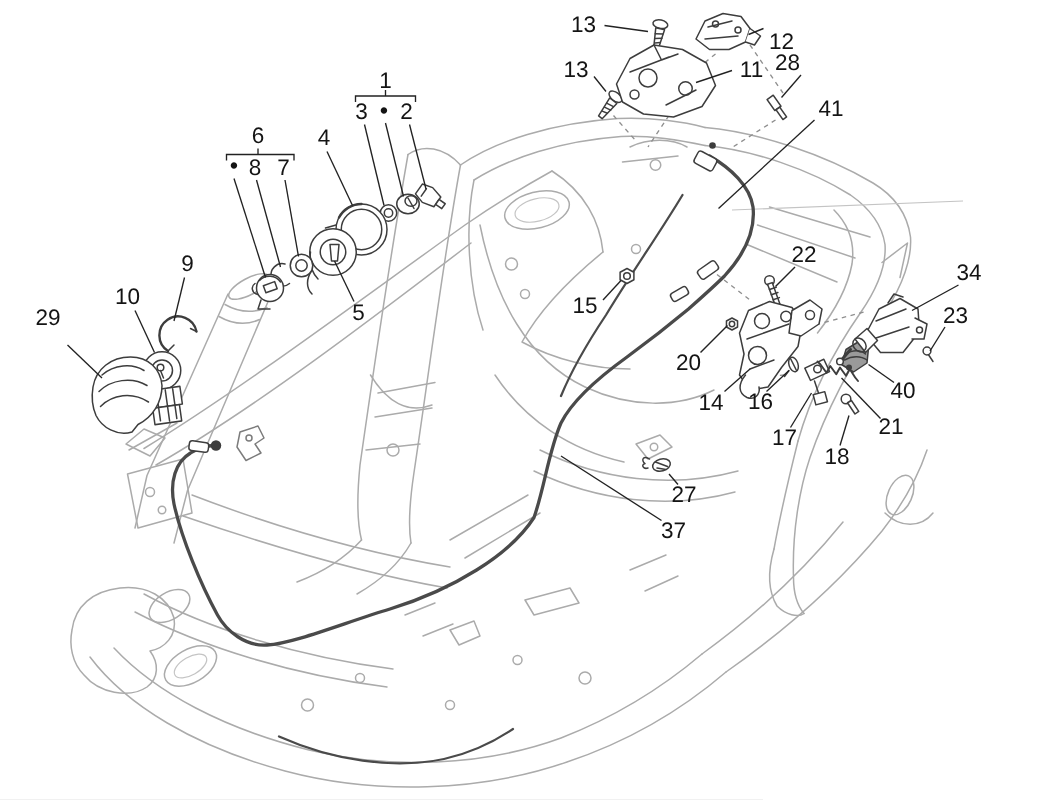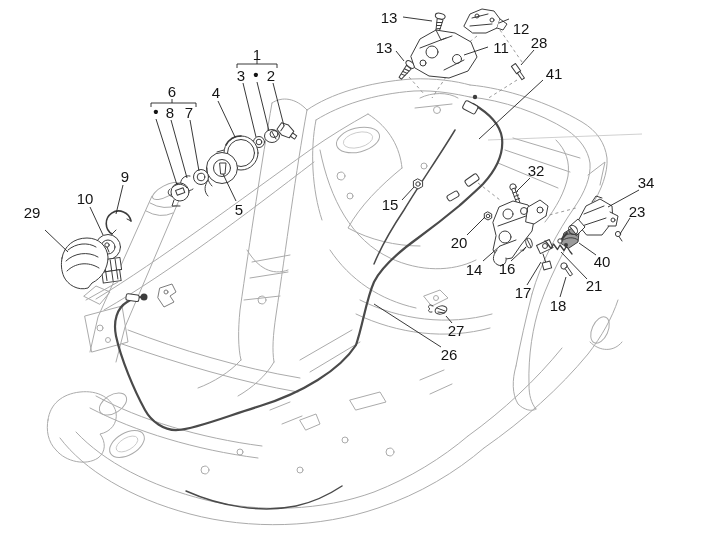--- a/index.html
+++ b/index.html
@@ -390,28 +390,28 @@
   <div class="callout" style="left:189px;top:112px">7</div>
   <div class="callout" style="left:216px;top:92px">4</div>
   <div class="callout" style="left:239px;top:209px">5</div>
   <div class="callout" style="left:125px;top:176px">9</div>
   <div class="callout" style="left:85px;top:198px">10</div>
   <div class="callout" style="left:32px;top:212px">29</div>
   <div class="callout" style="left:389px;top:17px">13</div>
   <div class="callout" style="left:521px;top:28px">12</div>
   <div class="callout" style="left:501px;top:47px">11</div>
   <div class="callout" style="left:384px;top:47px">13</div>
-  <div class="callout" style="left:539px;top:42px">28</div>
+  <div class="callout" style="left:525px;top:42px">28</div>
   <div class="callout" style="left:554px;top:73px">41</div>
   <div class="callout" style="left:390px;top:204px">15</div>
-  <div class="callout" style="left:536px;top:170px">32</div>
+  <div class="callout" style="left:536px;top:170px">22</div>
   <div class="callout" style="left:459px;top:242px">20</div>
   <div class="callout" style="left:474px;top:269px">14</div>
   <div class="callout" style="left:507px;top:268px">16</div>
   <div class="callout" style="left:523px;top:292px">17</div>
   <div class="callout" style="left:558px;top:305px">18</div>
   <div class="callout" style="left:602px;top:261px">40</div>
   <div class="callout" style="left:594px;top:285px">21</div>
   <div class="callout" style="left:646px;top:182px">34</div>
   <div class="callout" style="left:637px;top:211px">23</div>
   <div class="callout" style="left:456px;top:330px">27</div>
-  <div class="callout" style="left:449px;top:354px">26</div>
+  <div class="callout" style="left:449px;top:354px">37</div>
 </div>
 
 </body></html>

